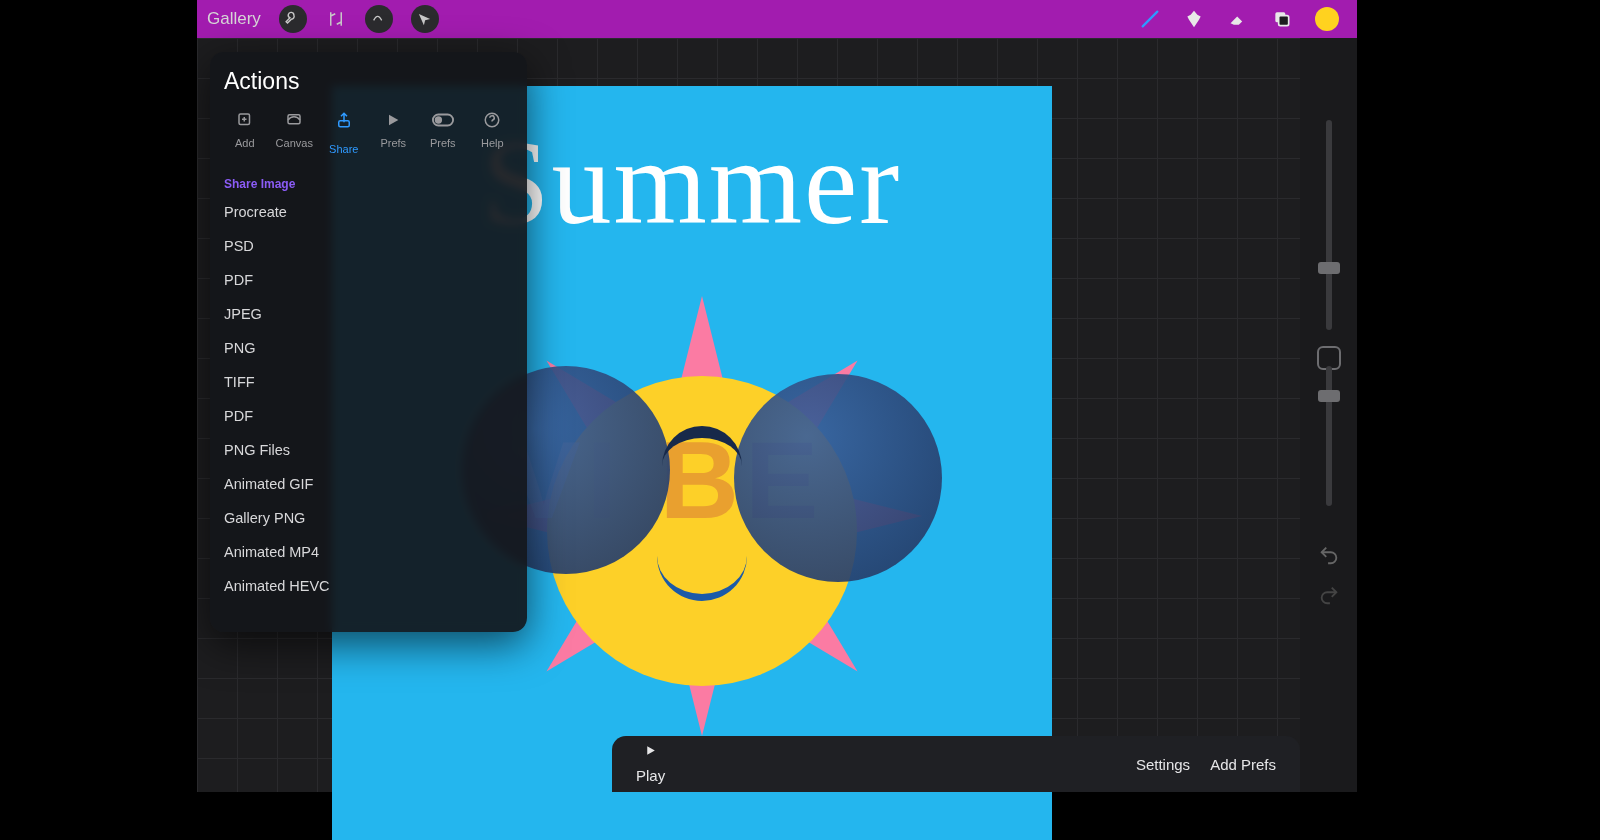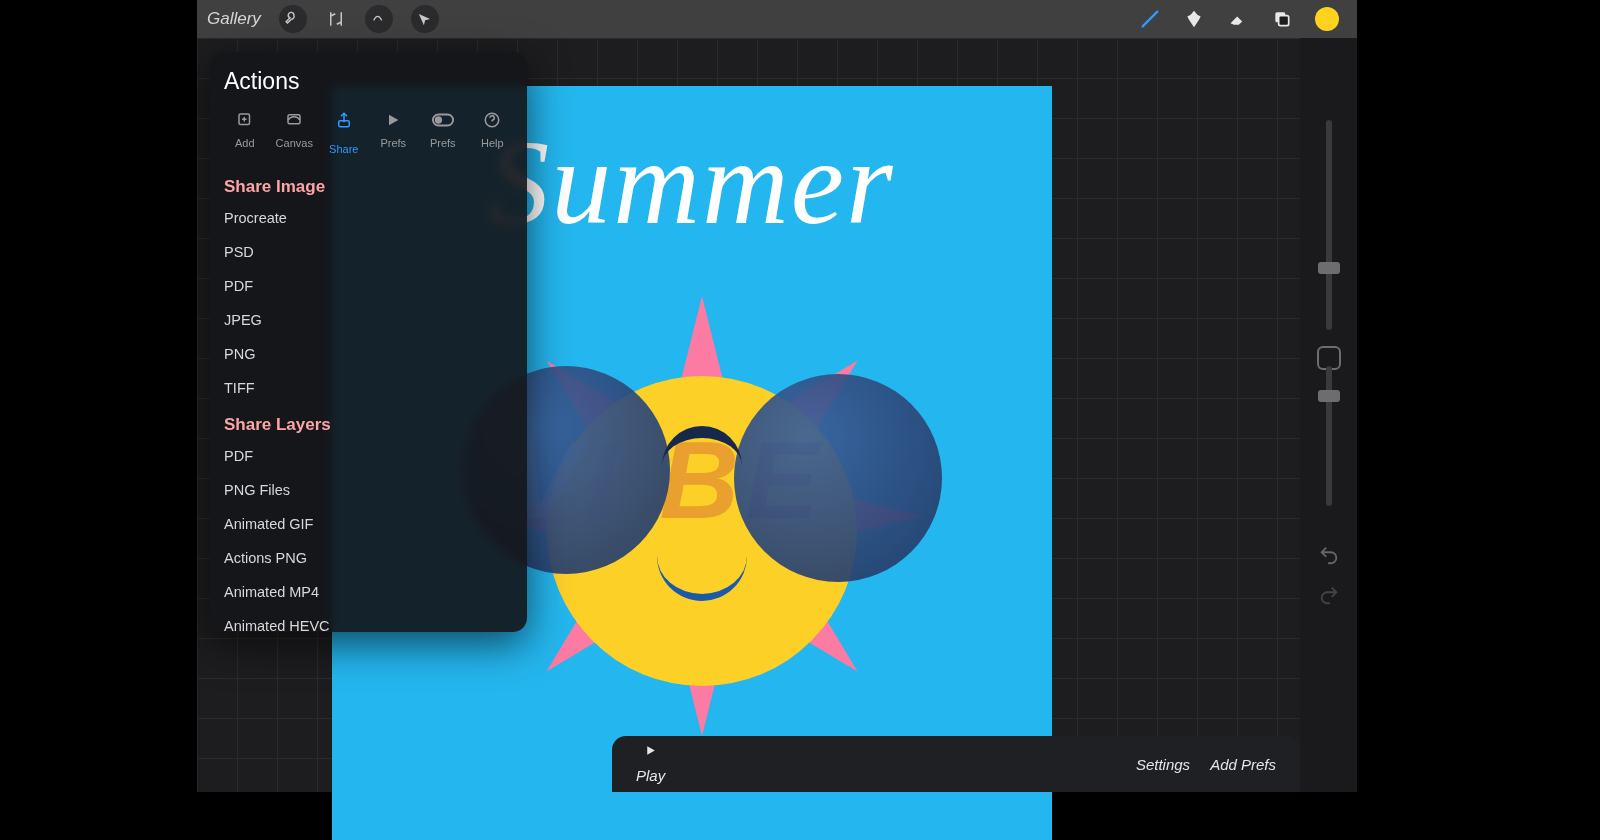--- a/index.html
+++ b/index.html
@@ -1,21 +1,20 @@
 <!DOCTYPE html>
 <html><head>
 <meta charset="utf-8">
 <style>
   * { box-sizing: border-box; margin: 0; padding: 0; }
   html, body { width: 1600px; height: 840px; background: #000; font-family: -apple-system, Helvetica, Arial, sans-serif; overflow: hidden; }
   .app {
     position: absolute;
     left: 197px; top: 0; width: 1160px; height: 792px;
-    background: #404040;
-    font-style: italic;
+    background: #a21caf;
   }
   
   .topbar {
     position: absolute; left:0; top:0; right:0; height:38px;
     display:flex; align-items:center; padding:0 10px; gap:18px;
     color:#ccc;
   }
   .topbar .left { display:flex; align-items:center; gap:18px; }
   .topbar .right { margin-left:auto; display:flex; align-items:center; gap:22px; padding-right:8px; }
   .gallery { font-size:17px; color:#d6d6d6; }
@@ -88,21 +87,21 @@
     box-shadow:0 12px 40px rgba(0,0,0,.6);
     backdrop-filter: blur(4px);
     overflow:hidden;
   }
   .actions-title { padding:16px 16px 10px 14px; font-size:23px; font-weight:400; color:#fff; }
   .actions-tabs { display:flex; justify-content:space-between; padding:0 10px 8px 10px; }
   .atab { flex:1; display:flex; flex-direction:column; align-items:center; gap:6px; padding:4px 0;
           color:#9a9a9d; font-size:11px; cursor:pointer; }
   .atab.active { color:#2f9aff;gap:12px; }
   .atab .aicon { width:22px; height:22px; display:flex; align-items:center; justify-content:center; }
-  .section-label { padding:10px 14px 4px 14px; font-size:17px; font-weight:700; color:#fca5a5; }
+  .section-label { padding:10px 14px 4px 14px; font-size:12px; font-weight:700; color:#8b5cf6; }
   .opt { padding:9px 14px; font-size:14.5px; color:#d8d8da; cursor:pointer; }
 
   
   .anim-bar {
     position:absolute; left:415px; right:57px; bottom:0; height:56px;
     background:#1f2024; border-radius:14px 14px 0 0;
     display:flex; align-items:center; padding:0 24px; gap:20px;
     color:#e6e6e8; font-size:15px;
   }
   .anim-bar .play { display:flex; align-items:center; gap:10px;flex-direction:column; }
@@ -284,22 +283,21 @@
 
   <div class="section-label">Share Image</div>
   <div id="img-formats">
       <div class="opt">Procreate</div>
       <div class="opt">PSD</div>
       <div class="opt">PDF</div>
       <div class="opt">JPEG</div>
       <div class="opt">PNG</div>
       <div class="opt">TIFF</div>
     </div>
-  <div class="section-label">Share Layers</div>
   <div id="layer-formats">
       <div class="opt">PDF</div>
       <div class="opt">PNG Files</div>
       <div class="opt">Animated GIF</div>
-      <div class="opt">Actions PNG</div>
+      <div class="opt">Gallery PNG</div>
       <div class="opt">Animated MP4</div>
       <div class="opt">Animated HEVC</div>
     </div>
 </div>
 
 </body></html>

